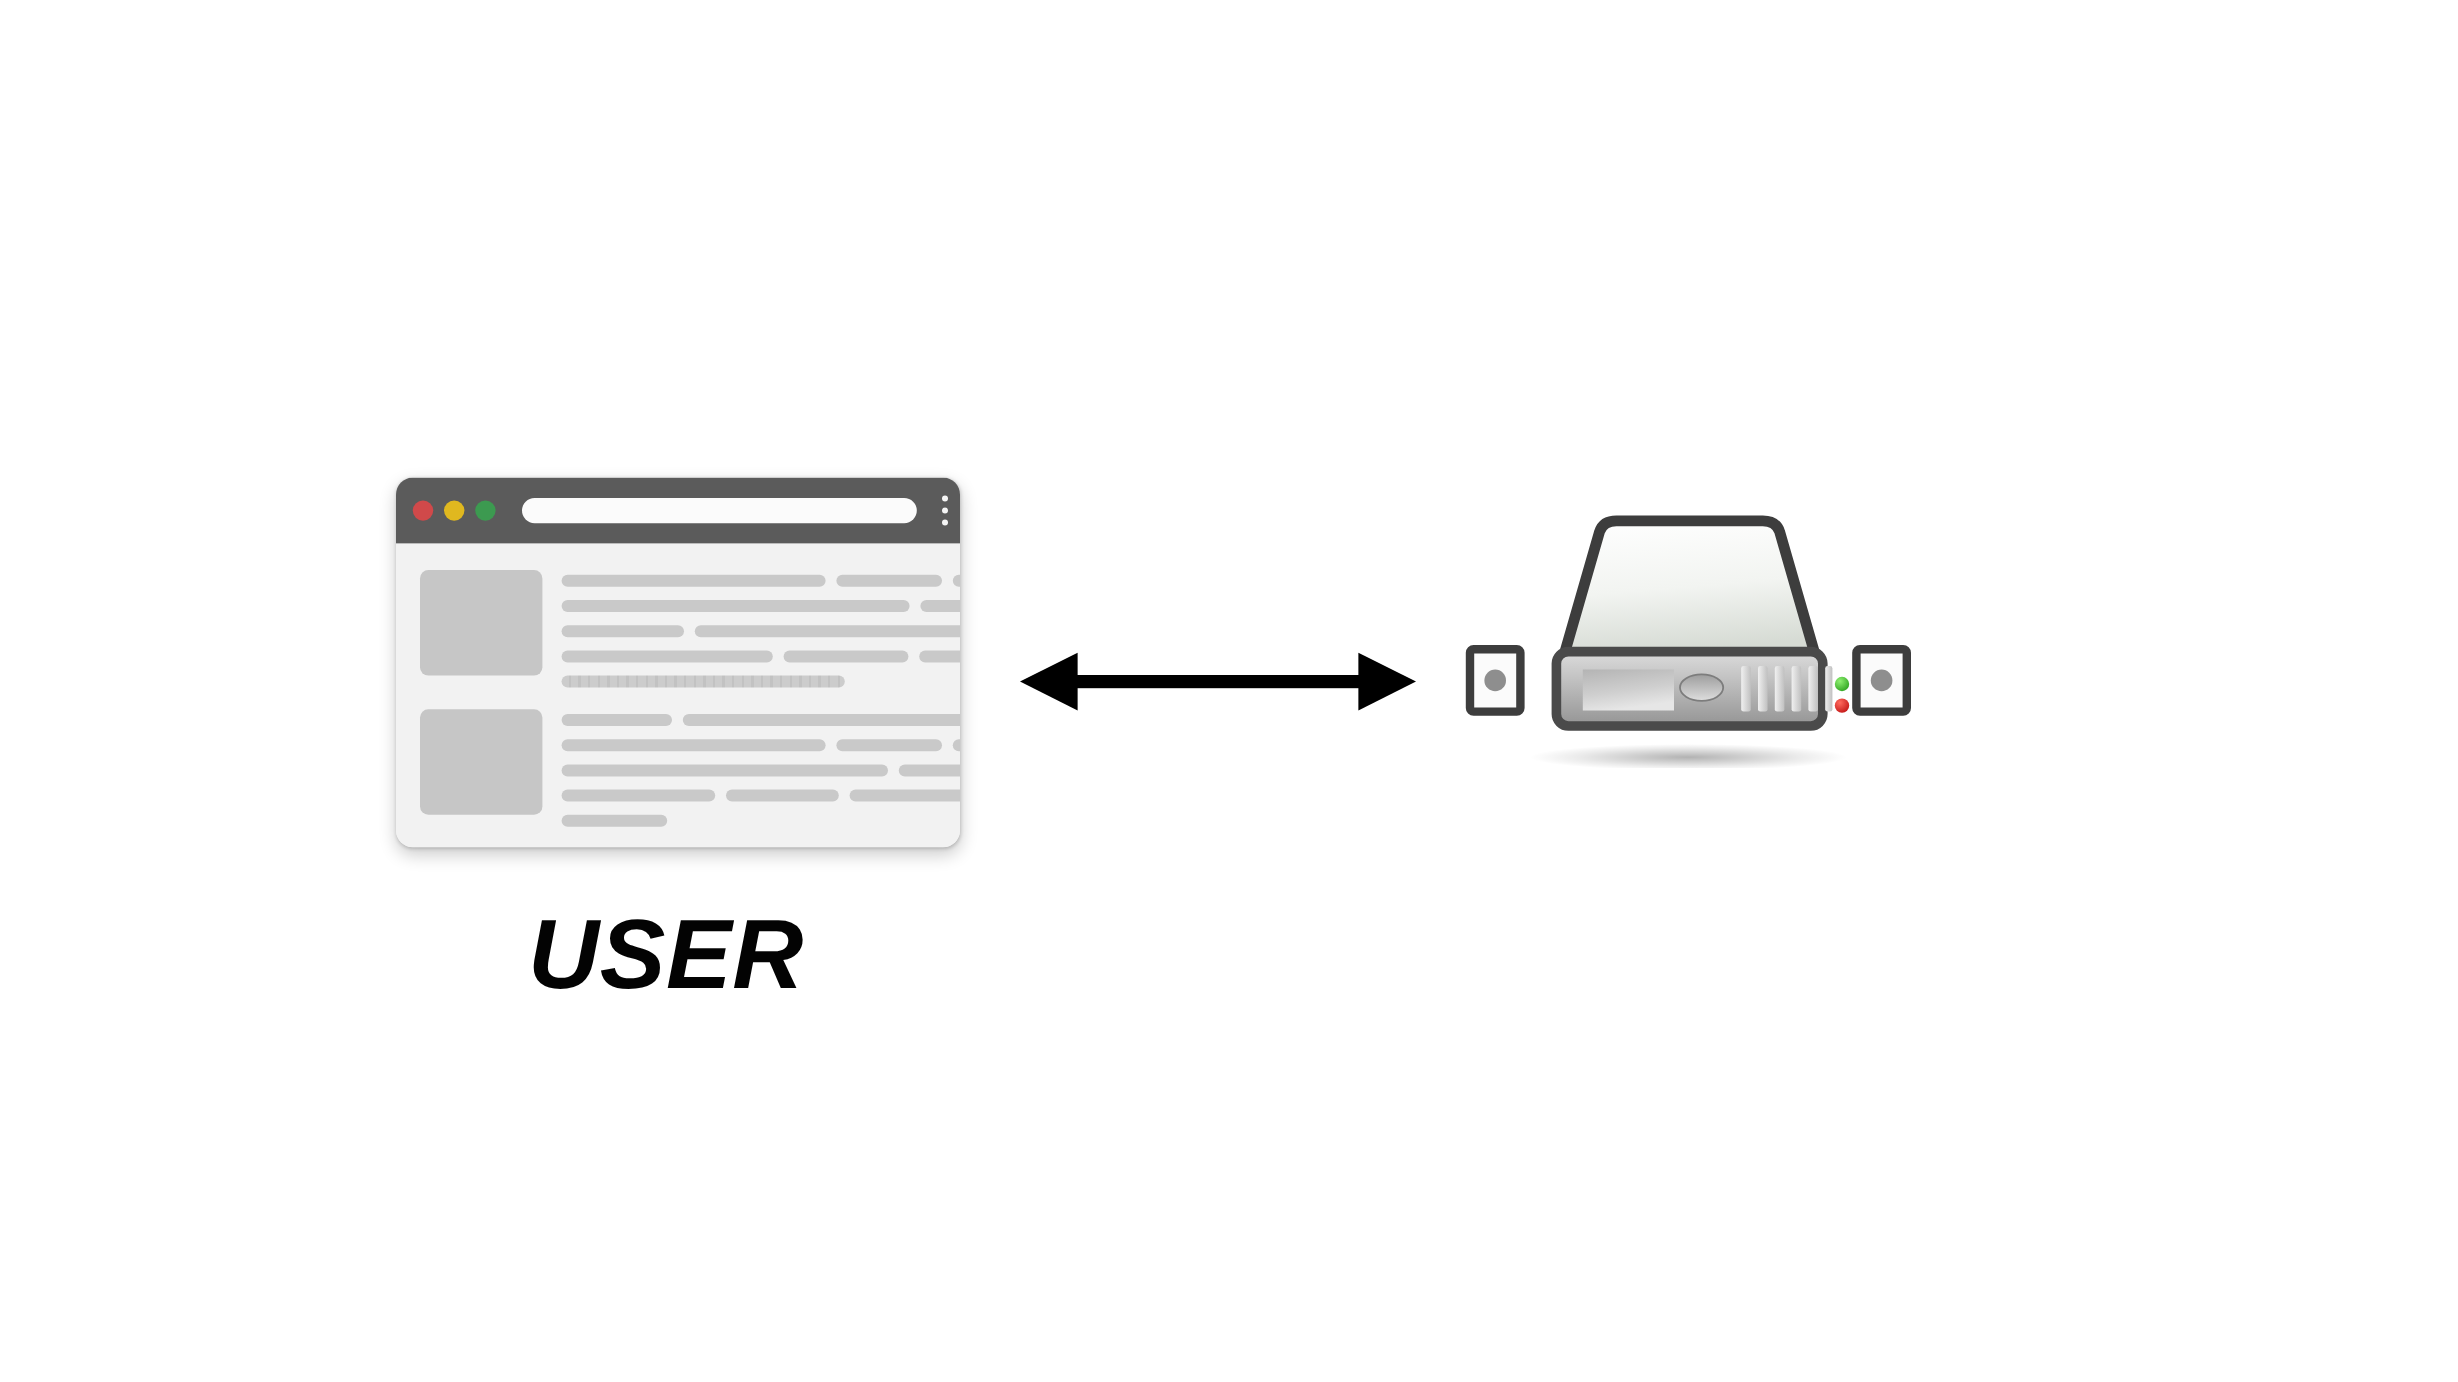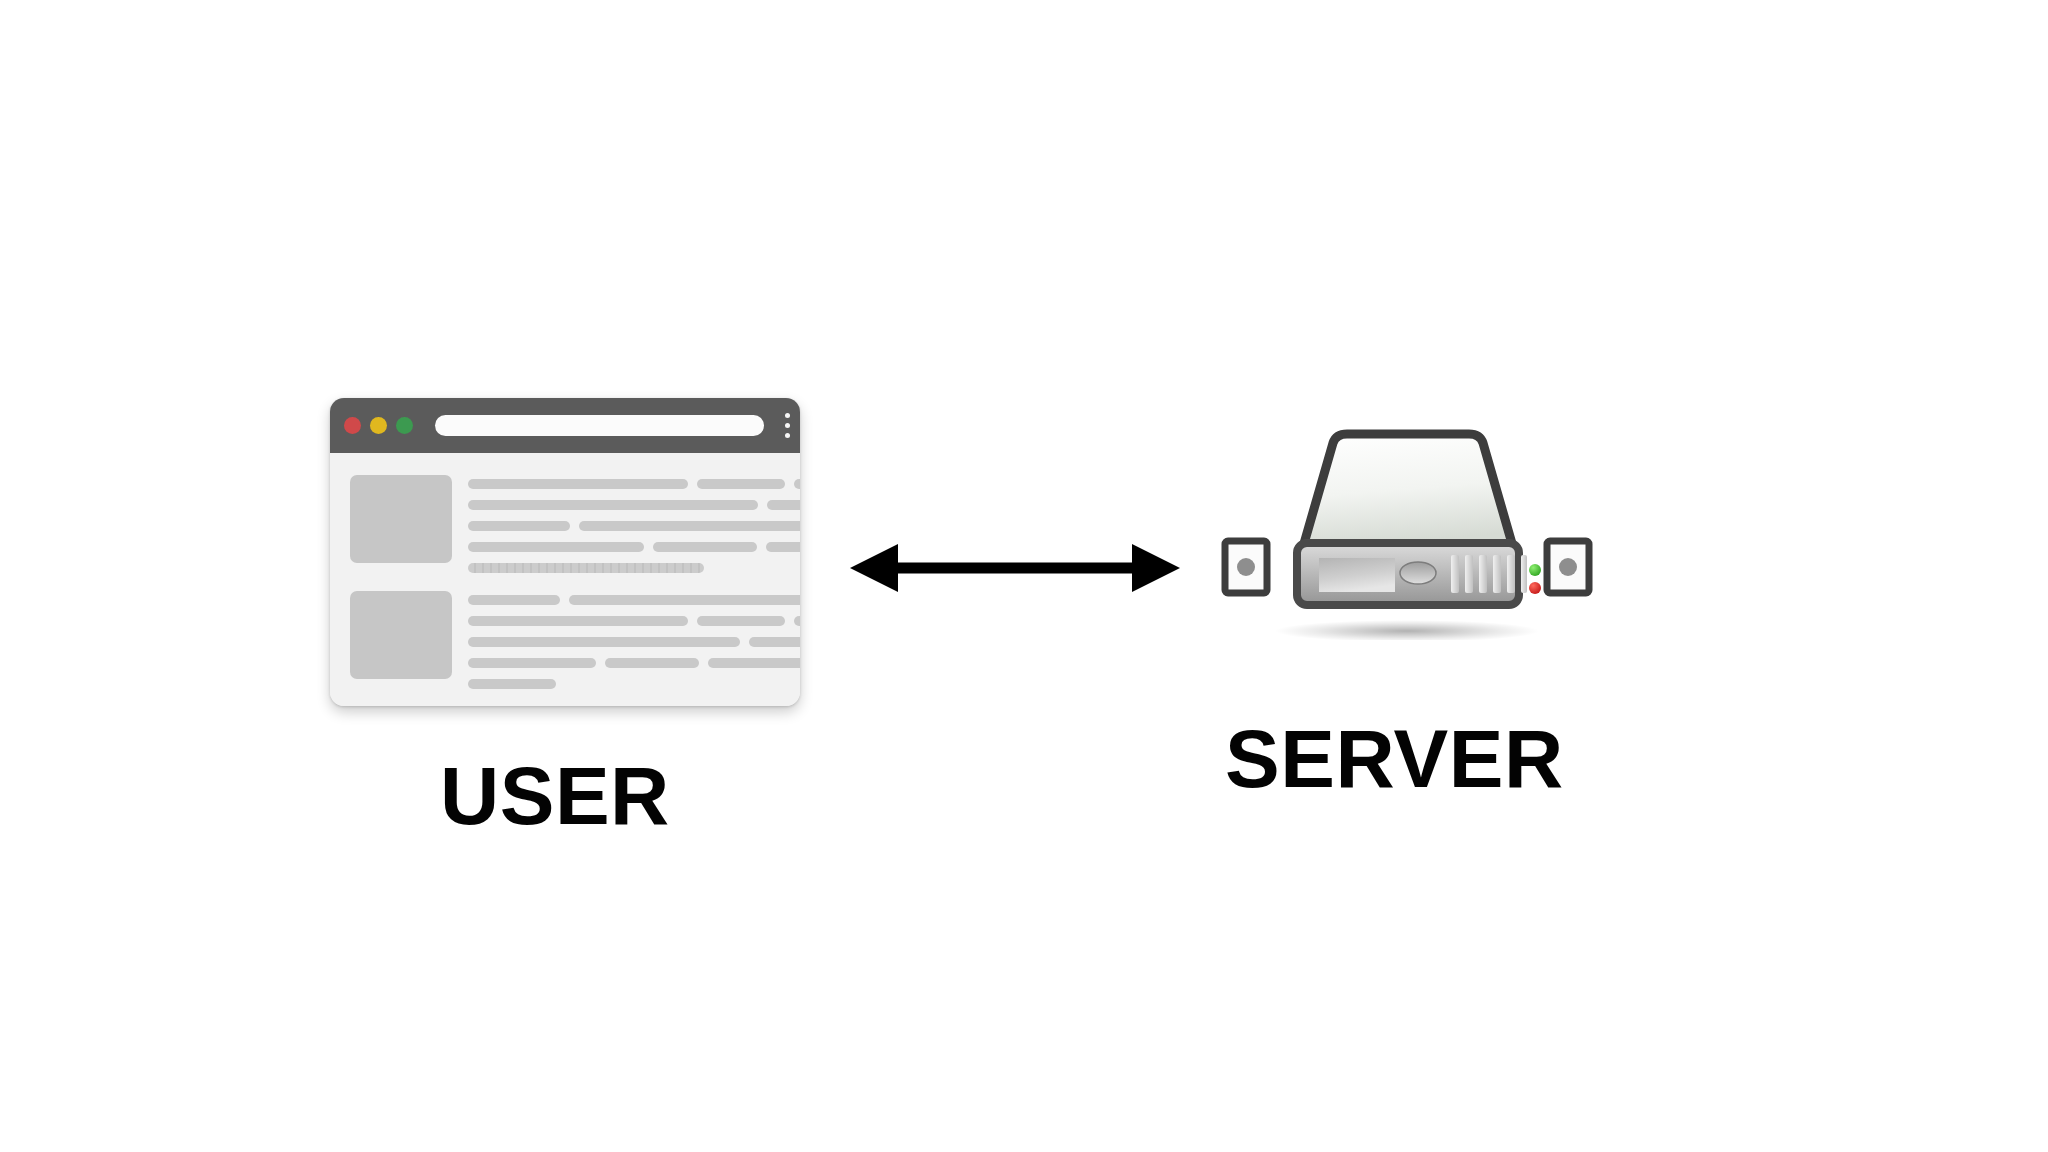--- a/index.html
+++ b/index.html
@@ -144,20 +144,21 @@
     position: absolute;
     left: 1215px;
     top: 425px;
     width: 380px;
     height: 215px;
   }
 
   
   .node-label {
     position: absolute;
+    font-style: italic;
     color: #030303;
     white-space: nowrap;
     letter-spacing: 0.5px;
     line-height: 1;
   }
   .label-user {
     left: 440px;
     top: 755px;
     font-size: 82px;
     font-weight: 700;
@@ -328,15 +329,14 @@
         <rect x="278" y="130" width="8" height="38" rx="2" fill="url(#slatFace)"></rect>
         <rect x="292" y="130" width="8" height="38" rx="2" fill="url(#slatFace)"></rect>
         <rect x="306" y="130" width="6" height="38" rx="2" fill="url(#slatFace)"></rect>
       </g>
 
       <circle cx="320" cy="145" r="6" fill="url(#ledGreen)"></circle>
       <circle cx="320" cy="163" r="6" fill="url(#ledRed)"></circle>
     </svg>
   </div>
 
-  <span class="node-label label-server">SERVER</span>
 
 </div>
 
 </body></html>

